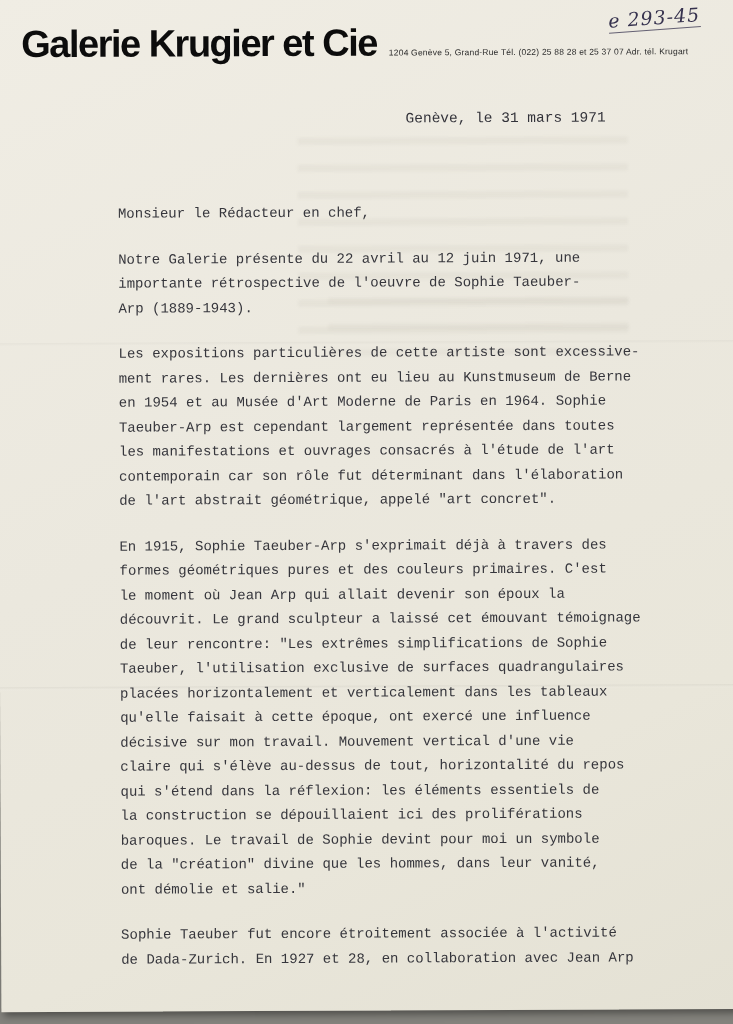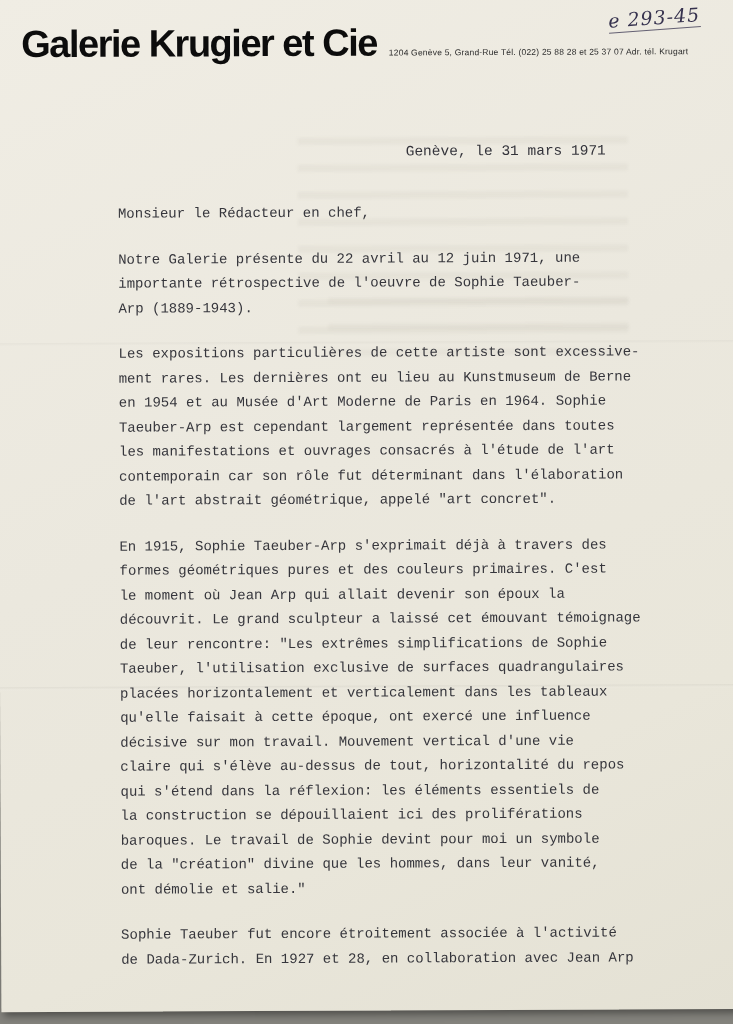--- a/index.html
+++ b/index.html
@@ -94,21 +94,21 @@
     color: #0c0c0c;
   }
   .gallery-contact {
     font-size: 8.5px;
     letter-spacing: 0.2px;
     color: #2b2b2b;
   }
 
   .dateline {
     position: absolute;
-    left: 408px; top: 146px;
+    left: 408px; top: 113px;
     font-family: "Liberation Mono", "DejaVu Sans Mono", monospace;
     font-size: 14.5px;
     color: #33333a;
   }
 
   .letter-body {
     position: absolute;
     left: 120px; top: 203px;
     width: 560px;
     font-family: "Liberation Mono", "DejaVu Sans Mono", monospace;

